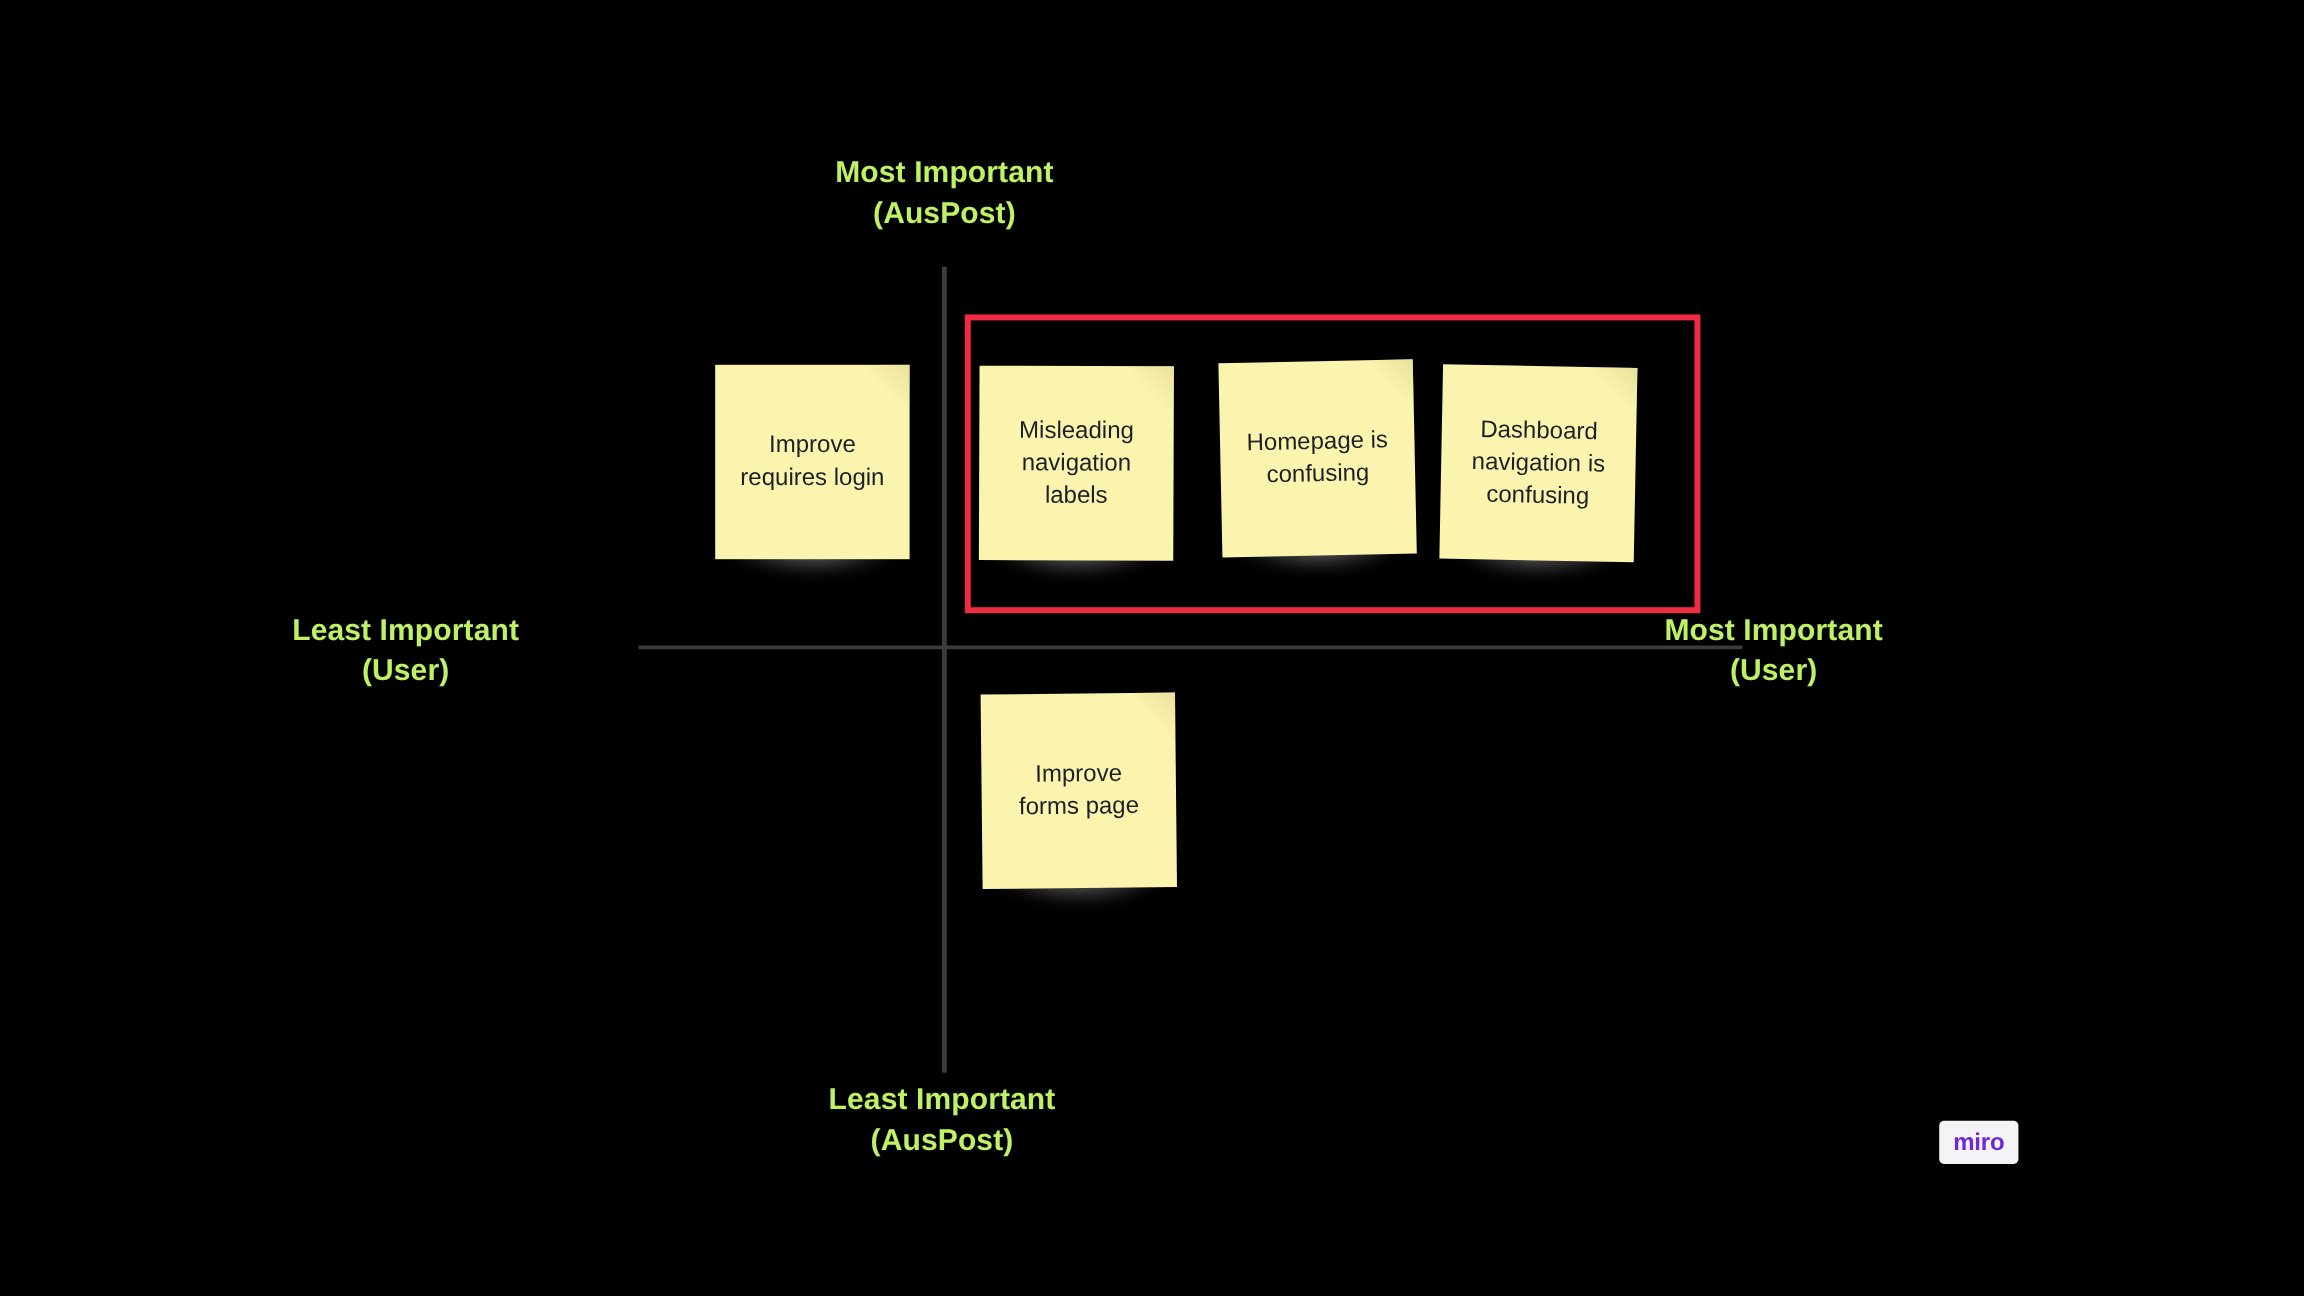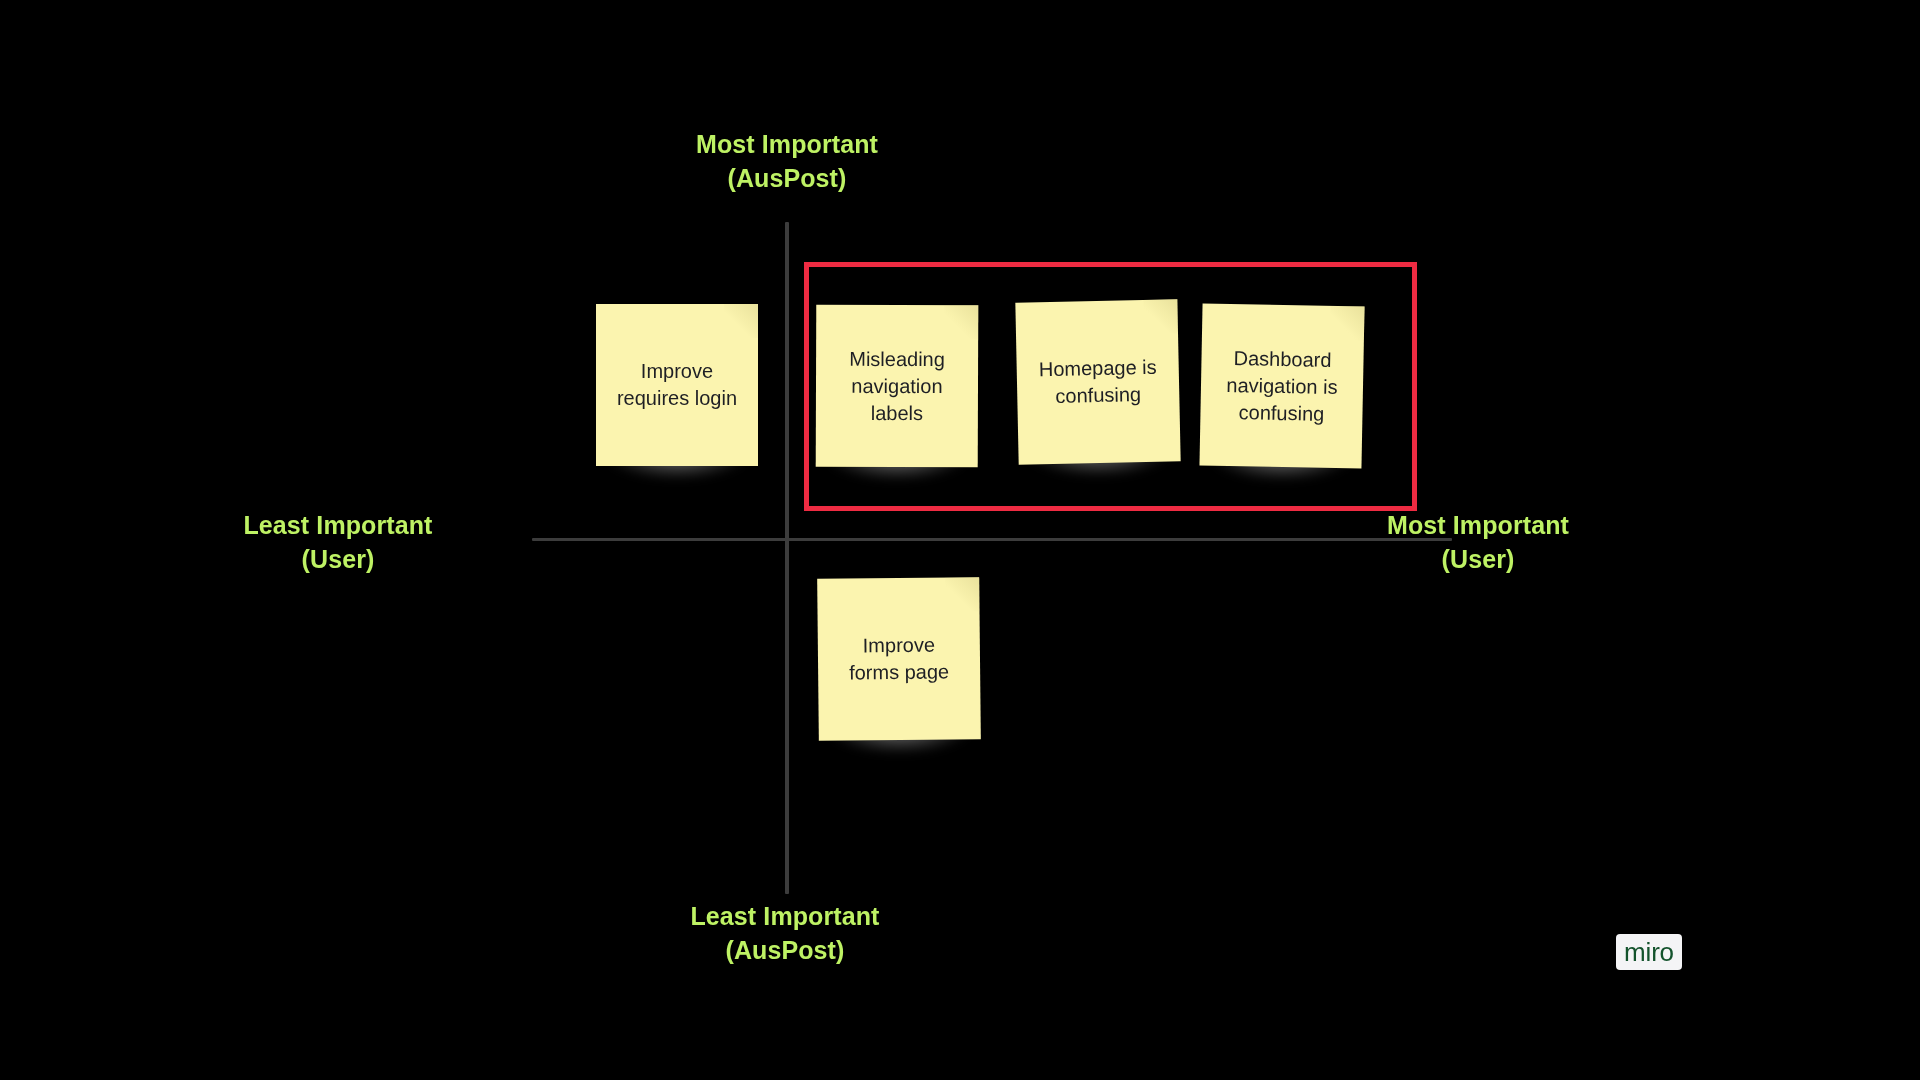--- a/index.html
+++ b/index.html
@@ -135,23 +135,23 @@
     width: 66px;
     height: 36px;
     background: #f4f4f6;
     border-radius: 4px;
     display: flex;
     align-items: center;
     justify-content: center;
     z-index: 8;
   }
   .miro-badge span {
-    color: #14532d;
-    font-size: 26px;
-    font-weight: 400;
+    color: #6d28d9;
+    font-size: 20px;
+    font-weight: 700;
     letter-spacing: -0.2px;
     user-select: none;
   }
 </style>
 </head>
 <body>
 
 <div id="board">
 
   <div class="axis-v"></div>

